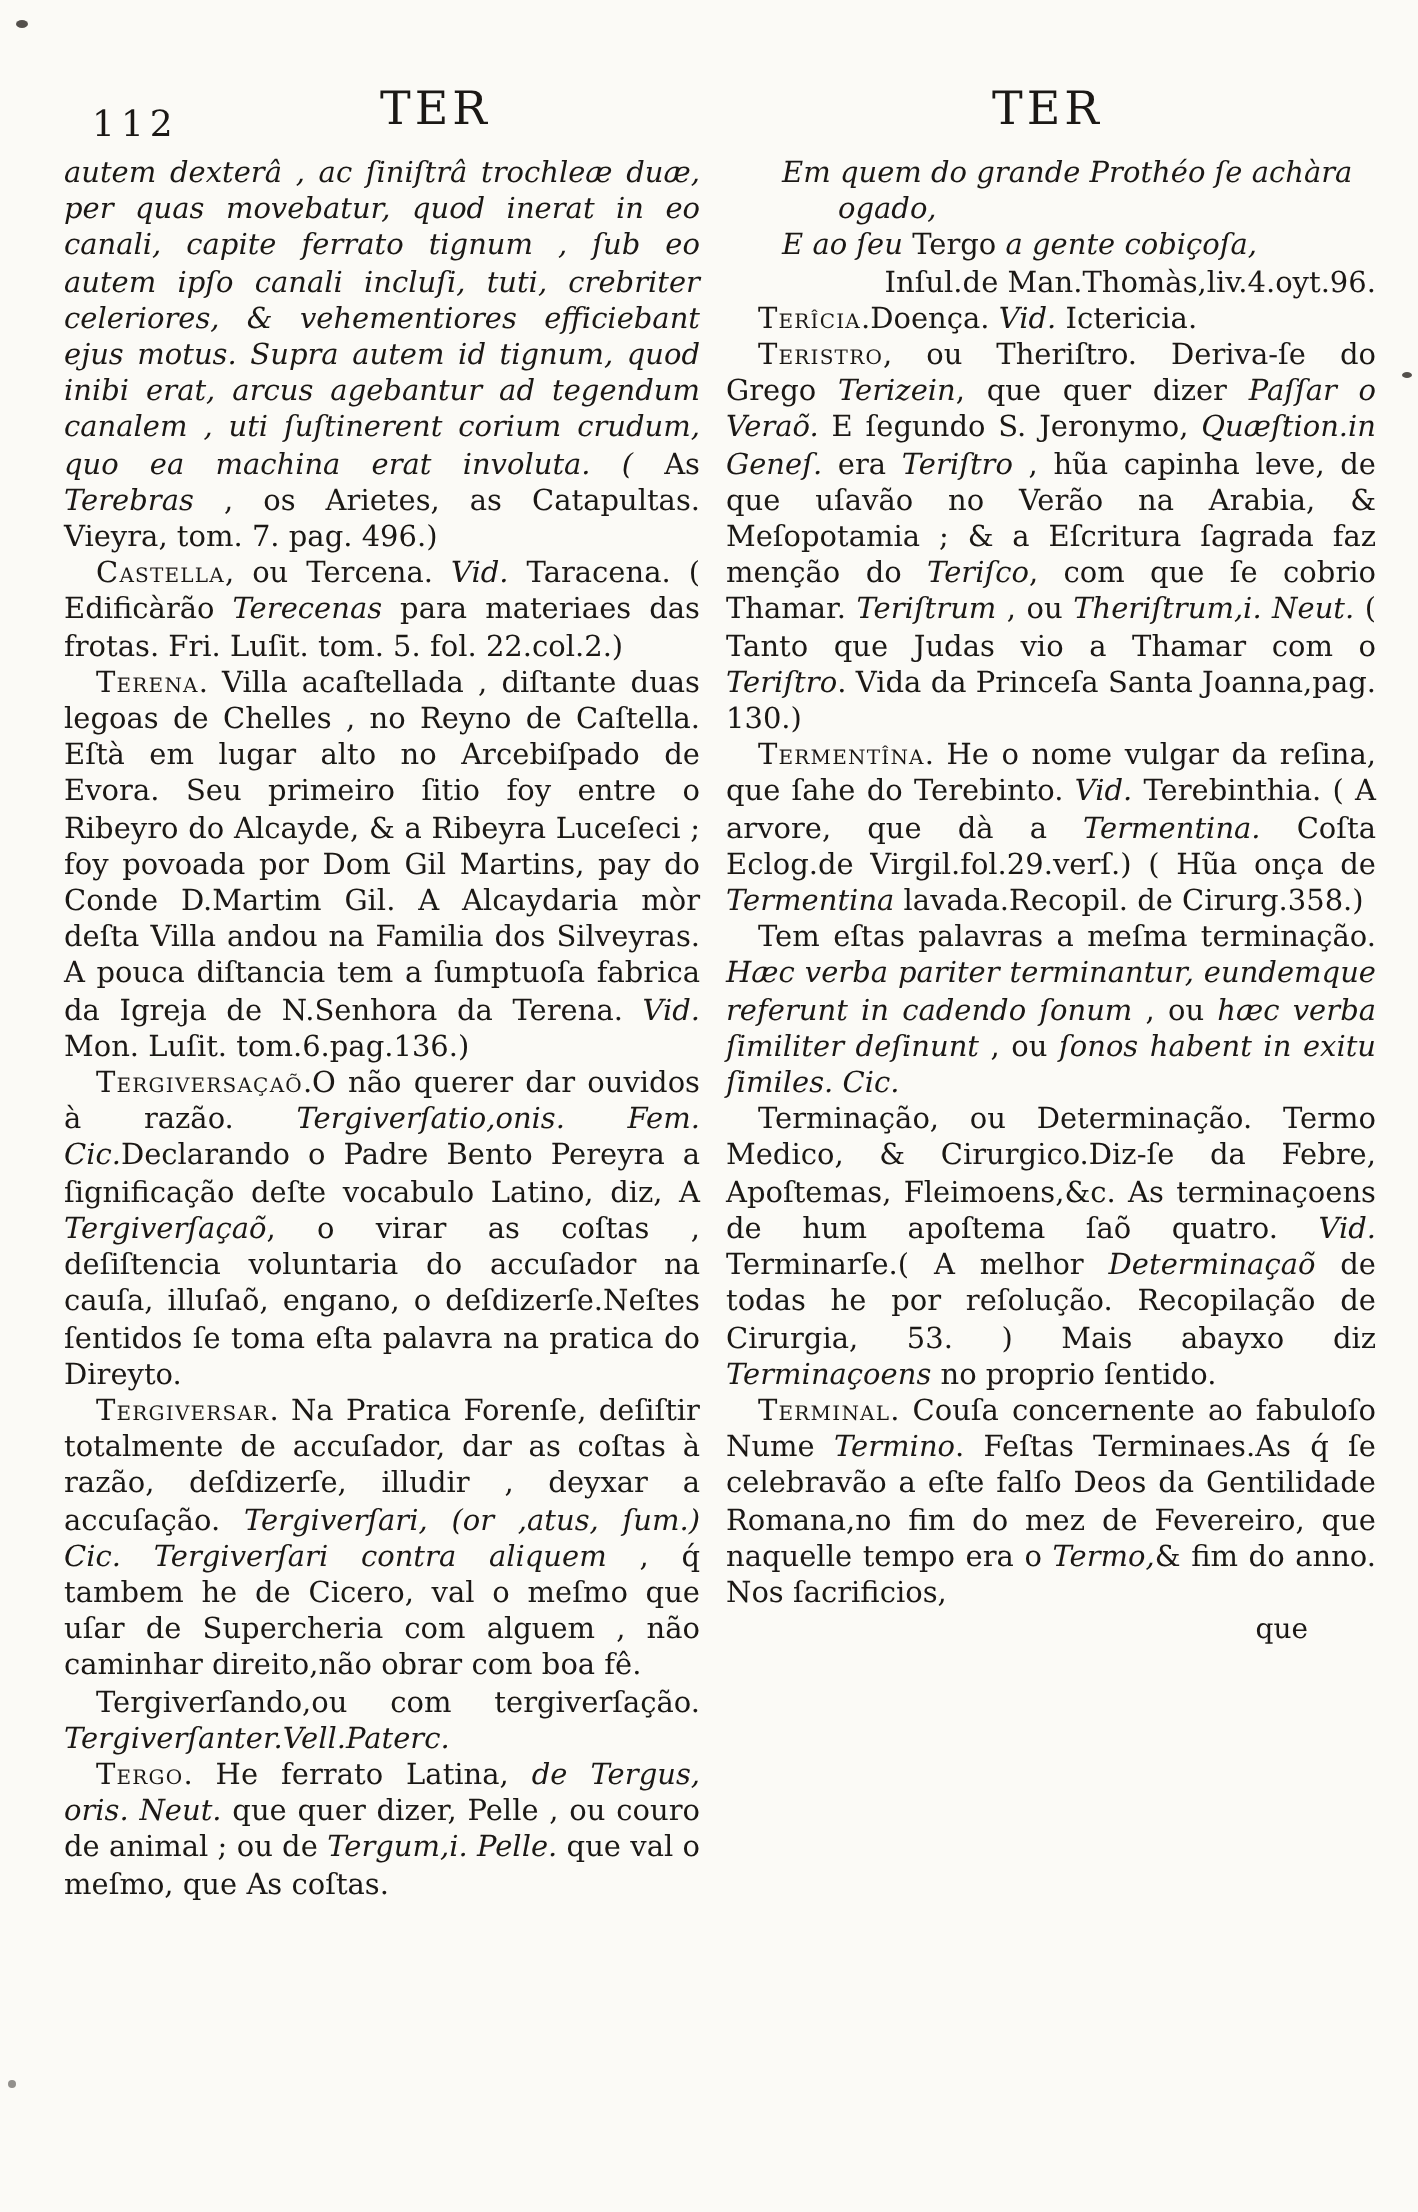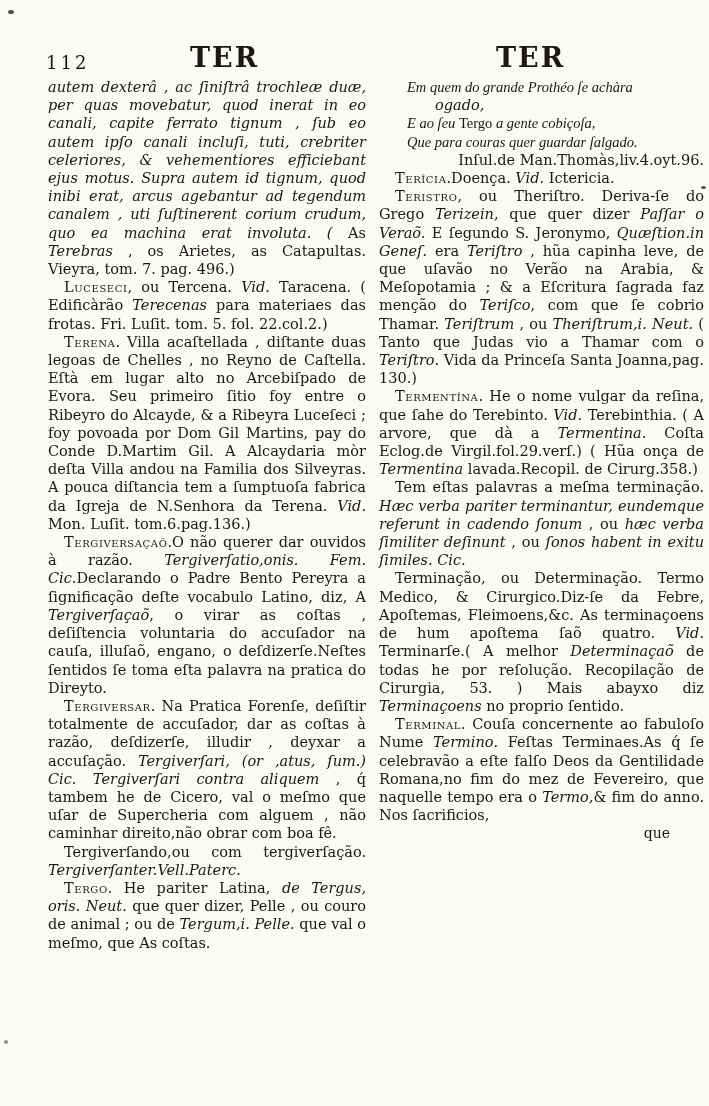--- a/index.html
+++ b/index.html
@@ -16,45 +16,45 @@
     color:#1b1815;
     overflow:hidden;
   }
   
   .pagenum{
     position:absolute;left:46px;top:52px;
     font-size:18px;letter-spacing:3px;
   }
   .head{
     position:absolute;top:42px;
-    font-size:27px;font-weight:bold;letter-spacing:2px;
+    font-size:23px;font-weight:normal;letter-spacing:2px;
   }
   .head-l{left:190px;}
   .head-r{left:496px;}
   
   .columns{
-    position:absolute;top:78px;left:48px;
+    position:absolute;top:78px;left:32px;
     width:656px;
     display:flex;gap:13px;
   }
   .col{
     font-size:14.5px;line-height:18.2px;
     text-align:justify;
   }
   .col-left{width:318px;}
   .col-right{width:325px;}
   .para{margin:0;text-indent:16px;}
   .para.noindent{text-indent:0;}
   .seg-i{font-style:italic;}
   .seg-r{font-style:normal;}
   .seg-sc{font-variant:small-caps;letter-spacing:0.6px;}
   .verse{margin:0;}
   .verse-line{text-align:left;}
   .ind0{padding-left:0;text-align:right;}
-  .ind1{padding-left:28px;font-family:Liberation Serif, serif;}
+  .ind1{padding-left:28px;}
   .ind2{padding-left:56px;}
   .catchword{
     text-align:right;padding-right:34px;
     font-size:14px;line-height:18.2px;
   }
   
   .speck{position:absolute;background:#2a2622;border-radius:50%;opacity:.8;}
   .speck1{left:8px;top:10px;width:6px;height:4px;}
   .speck2{left:701px;top:186px;width:5px;height:3px;}
   .speck3{left:4px;top:1040px;width:4px;height:4px;opacity:.5;}
@@ -64,34 +64,33 @@
 
 <div class="page">
 
   <span class="pagenum">112</span>
   <span class="head head-l">TER</span>
   <span class="head head-r">TER</span>
 
   <div class="columns">
     <div class="col col-left">
         <p class="para noindent"><span class="seg-i">autem dexterâ , ac ſiniſtrâ trochleæ duæ, per quas movebatur, quod inerat in eo canali, capite ferrato tignum , ſub eo autem ipſo canali incluſi, tuti, crebriter celeriores, &amp; vehementiores efficiebant ejus motus. Supra autem id tignum, quod inibi erat, arcus agebantur ad tegendum canalem , uti ſuſtinerent corium crudum, quo ea machina erat involuta. ( </span><span class="seg-r">As </span><span class="seg-i">Terebras</span><span class="seg-r"> , os Arietes, as Catapultas. Vieyra, tom. 7. pag. 496.)</span></p>
-        <p class="para"><span class="seg-sc">Luceſeci</span><span class="seg-r">, ou Tercena. </span><span class="seg-i">Vid.</span><span class="seg-r"> Taracena. ( Edificàrão </span><span class="seg-i">Terecenas</span><span class="seg-r"> para materiaes das frotas. Fri. Luſit. tom. 5. fol. 22.col.2.)</span></p>
+        <p class="para"><span class="seg-sc">Caſtella</span><span class="seg-r">, ou Tercena. </span><span class="seg-i">Vid.</span><span class="seg-r"> Taracena. ( Edificàrão </span><span class="seg-i">Terecenas</span><span class="seg-r"> para materiaes das frotas. Fri. Luſit. tom. 5. fol. 22.col.2.)</span></p>
         <p class="para"><span class="seg-sc">Terena</span><span class="seg-r">. Villa acaſtellada , diſtante duas legoas de Chelles , no Reyno de Caſtella. Eſtà em lugar alto no Arcebiſpado de Evora. Seu primeiro ſitio foy entre o Ribeyro do Alcayde, &amp; a Ribeyra Luceſeci ; foy povoada por Dom Gil Martins, pay do Conde D.Martim Gil. A Alcaydaria mòr deſta Villa andou na Familia dos Silveyras. A pouca diſtancia tem a ſumptuoſa fabrica da Igreja de N.Senhora da Terena. </span><span class="seg-i">Vid.</span><span class="seg-r"> Mon. Luſit. tom.6.pag.136.)</span></p>
         <p class="para"><span class="seg-sc">Tergiversaçaõ</span><span class="seg-r">.O não querer dar ouvidos à razão. </span><span class="seg-i">Tergiverſatio,onis. Fem. Cic.</span><span class="seg-r">Declarando o Padre Bento Pereyra a ſignificação deſte vocabulo Latino, diz, A </span><span class="seg-i">Tergiverſaçaõ</span><span class="seg-r">, o virar as coſtas , deſiſtencia voluntaria do accuſador na cauſa, illuſaõ, engano, o deſdizerſe.Neſtes ſentidos ſe toma eſta palavra na pratica do Direyto.</span></p>
         <p class="para"><span class="seg-sc">Tergiversar</span><span class="seg-r">. Na Pratica Forenſe, deſiſtir totalmente de accuſador, dar as coſtas à razão, deſdizerſe, illudir , deyxar a accuſação. </span><span class="seg-i">Tergiverſari, (or ,atus, ſum.) Cic. Tergiverſari contra aliquem</span><span class="seg-r"> , q́ tambem he de Cicero, val o meſmo que uſar de Supercheria com alguem , não caminhar direito,não obrar com boa fê.</span></p>
         <p class="para"><span class="seg-r">Tergiverſando,ou com tergiverſação. </span><span class="seg-i">Tergiverſanter.Vell.Paterc.</span></p>
-        <p class="para"><span class="seg-sc">Tergo</span><span class="seg-r">. He pariter Latina, </span><span class="seg-i">de Tergus, oris. Neut.</span><span class="seg-r"> que quer dizer, Pelle , ou couro de animal ; ou de </span><span class="seg-i">Tergum,i. Pelle.</span><span class="seg-r"> que val o meſmo, que As coſtas.</span></p>
+        <p class="para"><span class="seg-sc">Tergo</span><span class="seg-r">. He ferrato Latina, </span><span class="seg-i">de Tergus, oris. Neut.</span><span class="seg-r"> que quer dizer, Pelle , ou couro de animal ; ou de </span><span class="seg-i">Tergum,i. Pelle.</span><span class="seg-r"> que val o meſmo, que As coſtas.</span></p>
       </div>
     <div class="col col-right">
 
     <div class="verse">
           <div class="verse-line ind1"><span class="seg-i">Em quem do grande Prothéo ſe achàra</span></div>
           <div class="verse-line ind2"><span class="seg-i">ogado,</span></div>
           <div class="verse-line ind1"><span class="seg-i">E ao ſeu </span><span class="seg-r">Tergo</span><span class="seg-i"> a gente cobiçoſa,</span></div>
-          <div class="verse-line ind1"><span class="seg-i">Que para couras quer guardar ſalgado.</span></div>
           <div class="verse-line ind0"><span class="seg-r">Inſul.de Man.Thomàs,liv.4.oyt.96.</span></div>
         </div>
         <p class="para"><span class="seg-sc">Terîcia</span><span class="seg-r">.Doença. </span><span class="seg-i">Vid.</span><span class="seg-r"> Ictericia.</span></p>
         <p class="para"><span class="seg-sc">Teristro</span><span class="seg-r">, ou Theriſtro. Deriva-ſe do Grego </span><span class="seg-i">Terizein</span><span class="seg-r">, que quer dizer </span><span class="seg-i">Paſſar o Veraõ.</span><span class="seg-r"> E ſegundo S. Jeronymo, </span><span class="seg-i">Quæſtion.in Geneſ.</span><span class="seg-r"> era </span><span class="seg-i">Teriſtro</span><span class="seg-r"> , hũa capinha leve, de que uſavão no Verão na Arabia, &amp; Meſopotamia ; &amp; a Eſcritura ſagrada faz menção do </span><span class="seg-i">Teriſco</span><span class="seg-r">, com que ſe cobrio Thamar. </span><span class="seg-i">Teriſtrum</span><span class="seg-r"> , ou </span><span class="seg-i">Theriſtrum,i. Neut.</span><span class="seg-r"> ( Tanto que Judas vio a Thamar com o </span><span class="seg-i">Teriſtro</span><span class="seg-r">. Vida da Princeſa Santa Joanna,pag. 130.)</span></p>
         <p class="para"><span class="seg-sc">Termentîna</span><span class="seg-r">. He o nome vulgar da reſina, que ſahe do Terebinto. </span><span class="seg-i">Vid.</span><span class="seg-r"> Terebinthia. ( A arvore, que dà a </span><span class="seg-i">Termentina.</span><span class="seg-r"> Coſta Eclog.de Virgil.fol.29.verſ.) ( Hũa onça de </span><span class="seg-i">Termentina</span><span class="seg-r"> lavada.Recopil. de Cirurg.358.)</span></p>
         <p class="para"><span class="seg-r">Tem eſtas palavras a meſma terminação. </span><span class="seg-i">Hæc verba pariter terminantur, eundemque referunt in cadendo ſonum</span><span class="seg-r"> , ou </span><span class="seg-i">hæc verba ſimiliter deſinunt</span><span class="seg-r"> , ou </span><span class="seg-i">ſonos habent in exitu ſimiles. Cic.</span></p>
         <p class="para"><span class="seg-r">Terminação, ou Determinação. Termo Medico, &amp; Cirurgico.Diz-ſe da Febre, Apoſtemas, Fleimoens,&amp;c. As terminaçoens de hum apoſtema ſaõ quatro. </span><span class="seg-i">Vid.</span><span class="seg-r"> Terminarſe.( A melhor </span><span class="seg-i">Determinaçaõ</span><span class="seg-r"> de todas he por reſolução. Recopilação de Cirurgia, 53. ) Mais abayxo diz </span><span class="seg-i">Terminaçoens</span><span class="seg-r"> no proprio ſentido.</span></p>
         <p class="para"><span class="seg-sc">Terminal</span><span class="seg-r">. Couſa concernente ao fabuloſo Nume </span><span class="seg-i">Termino</span><span class="seg-r">. Feſtas Terminaes.As q́ ſe celebravão a eſte falſo Deos da Gentilidade Romana,no fim do mez de Fevereiro, que naquelle tempo era o </span><span class="seg-i">Termo,</span><span class="seg-r">&amp; fim do anno. Nos ſacrificios,</span></p>
         <div class="catchword">que</div>
       </div>

